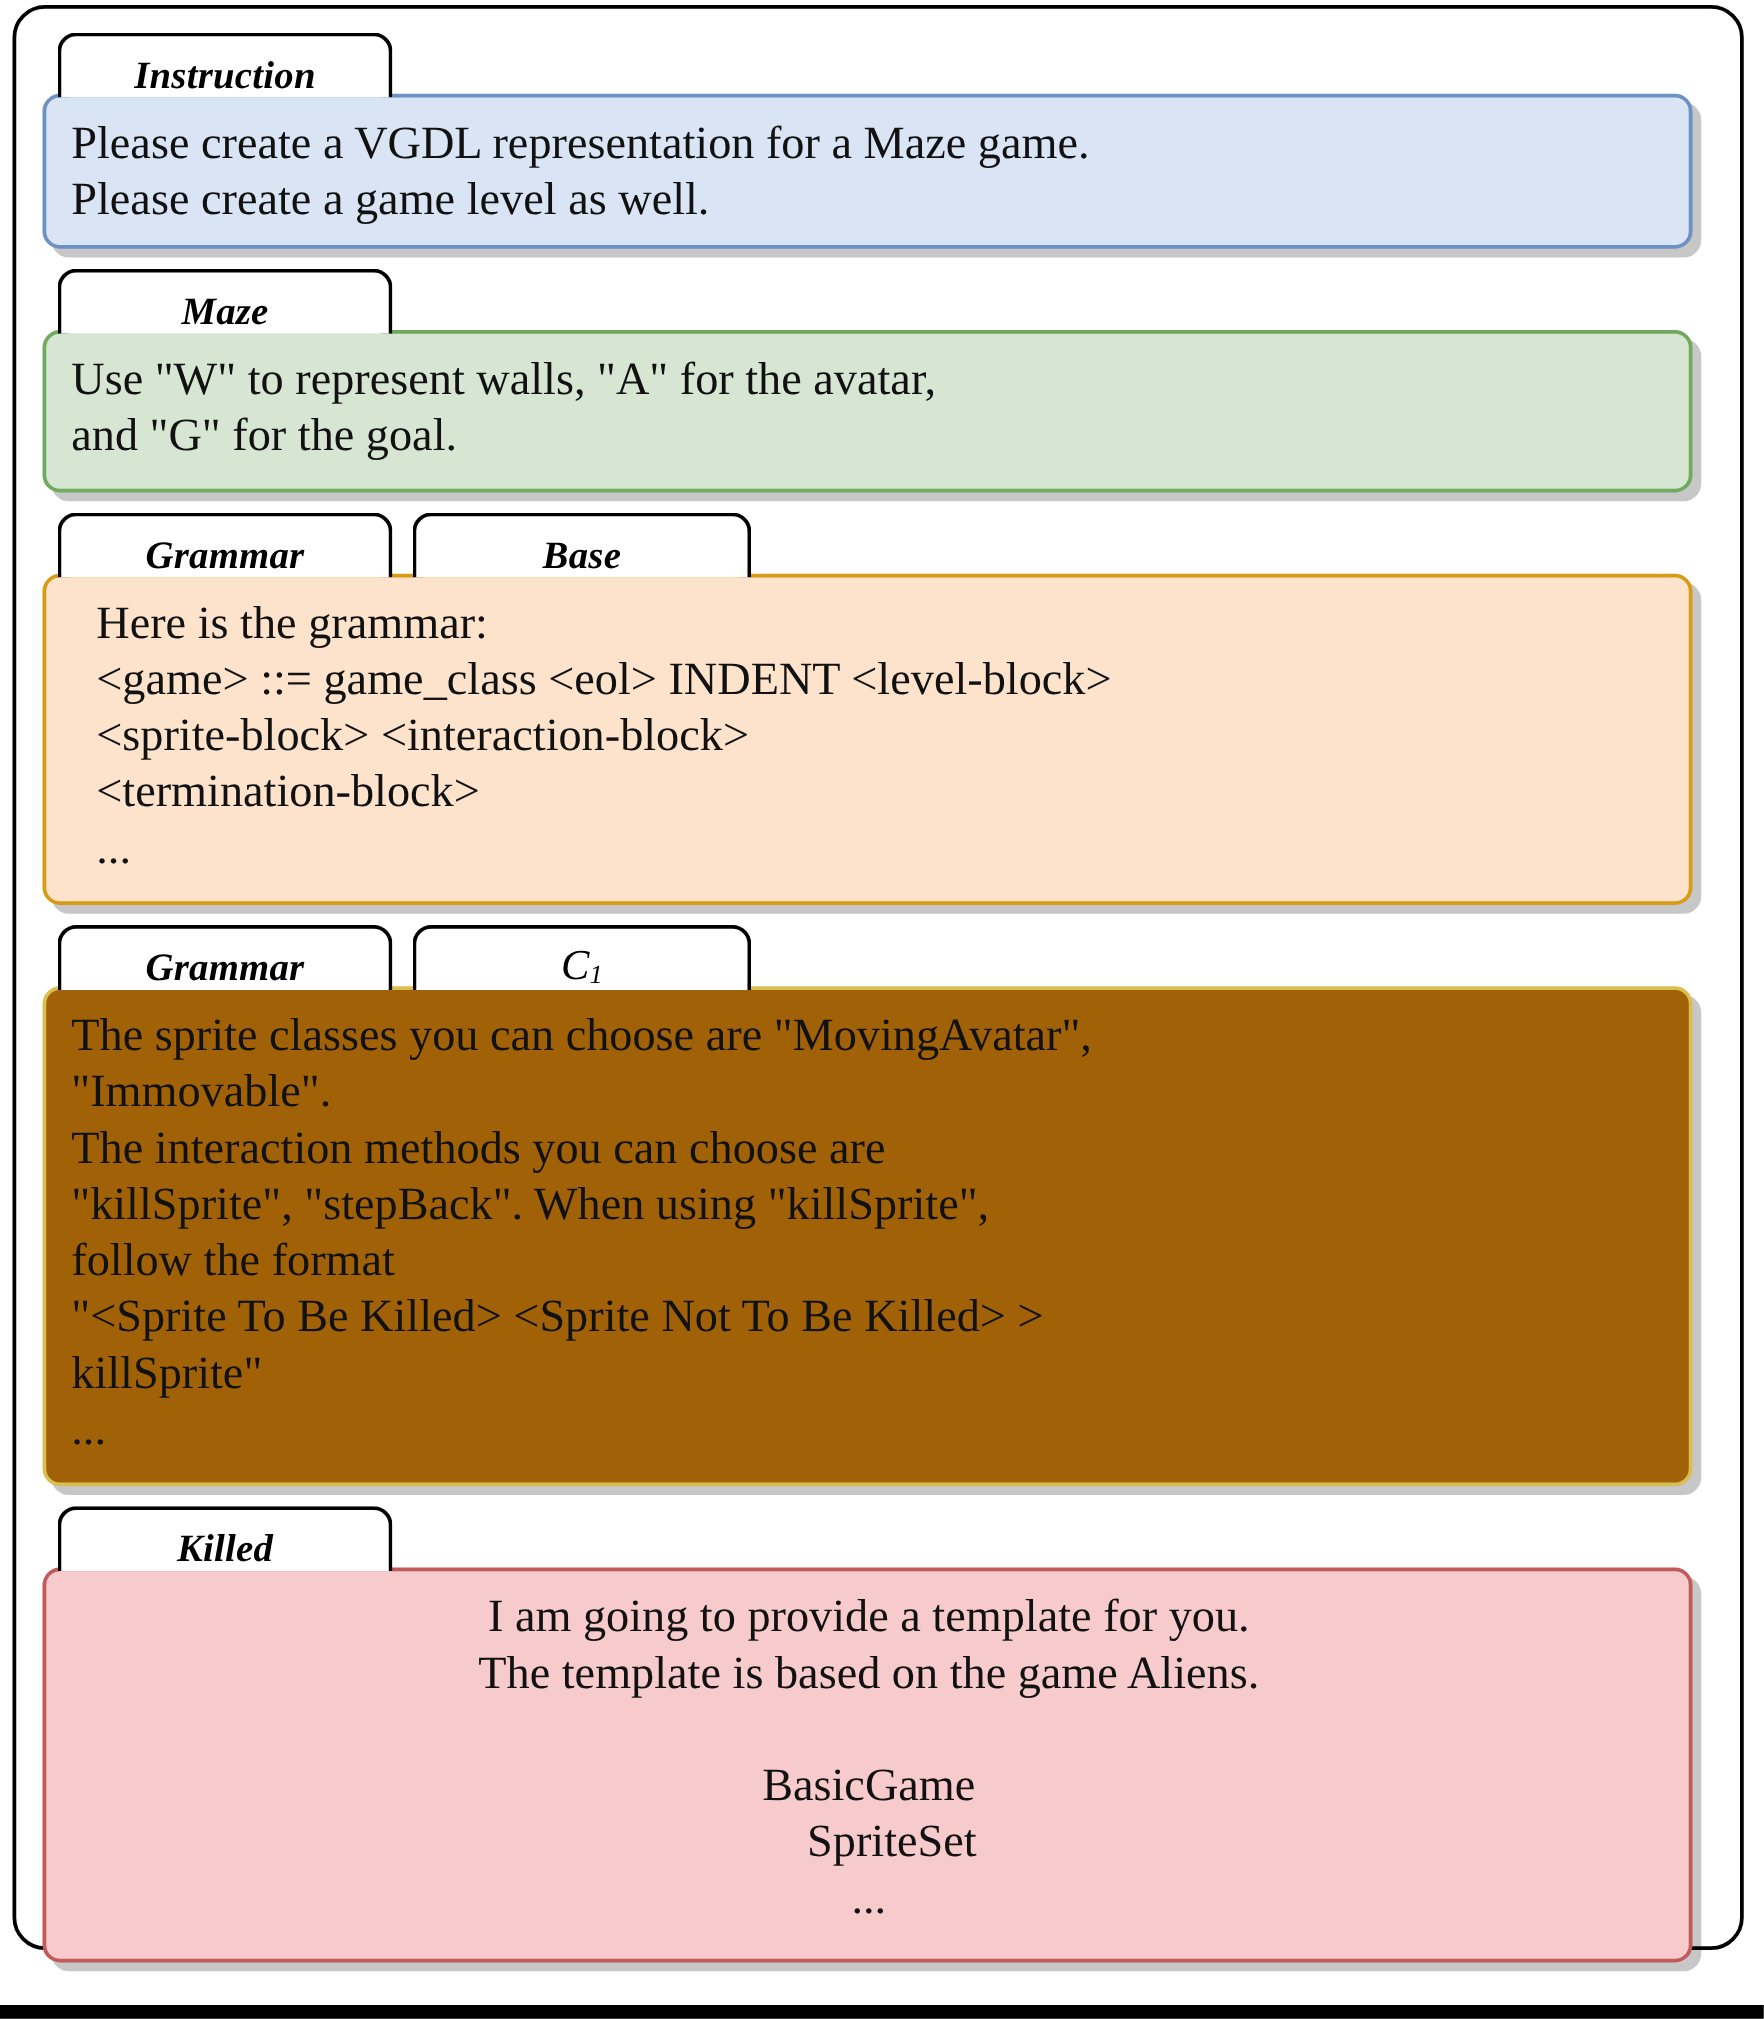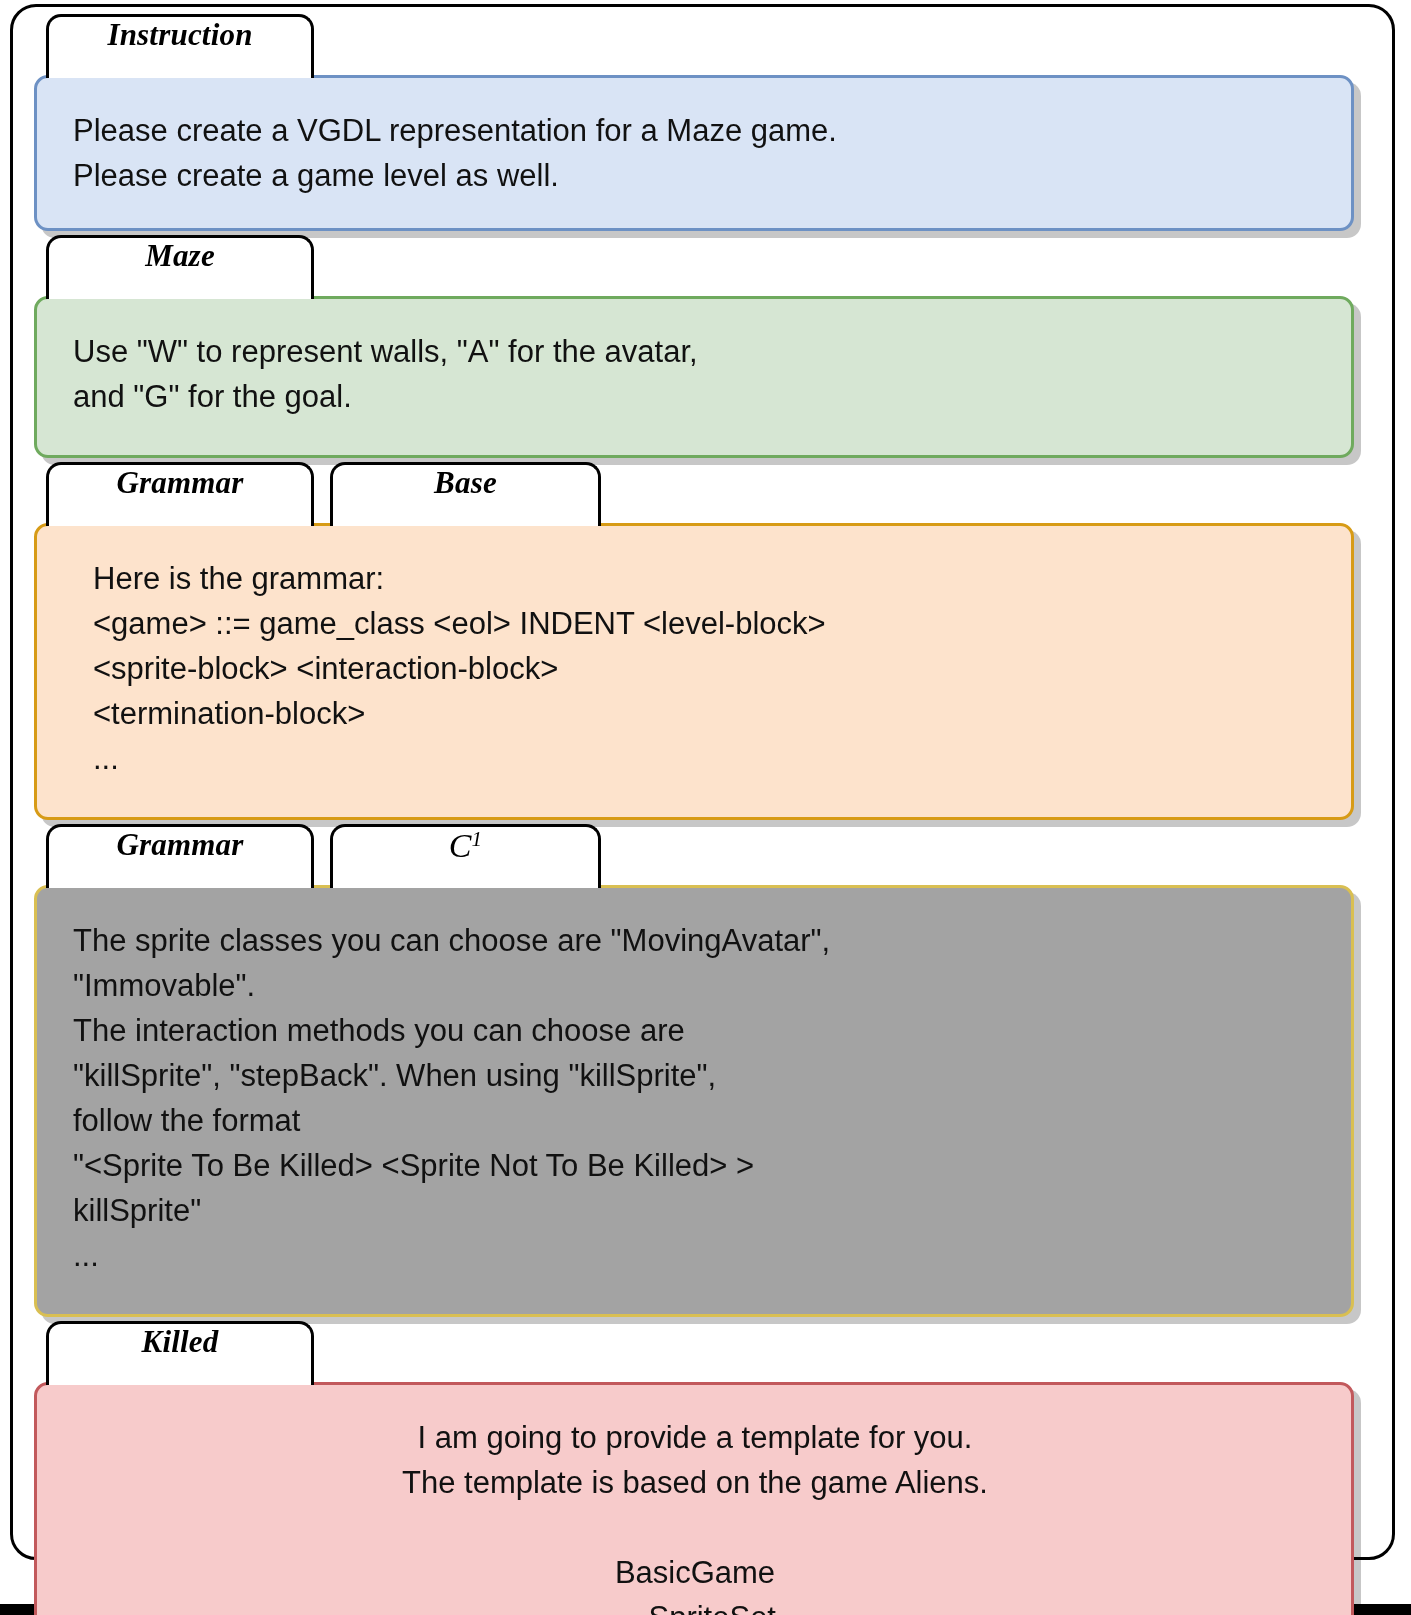--- a/index.html
+++ b/index.html
@@ -48,28 +48,28 @@
   
   .tab-row {
     position: relative;
     height: 53px;
     display: flex;
     align-items: flex-end;
     z-index: 3;
     margin-left: 12px;
   }
   .tab {
-    height: 64px;
+    height: 52px;
     border: 3px solid #000000;
     border-bottom: none;
     border-radius: 15px 15px 0 0;
     background: #ffffff;
     box-sizing: border-box;
     display: flex;
-    align-items: flex-start;
+    align-items: flex-end;
     justify-content: center;
     font-family: "Liberation Serif", serif;
     font-style: italic;
     font-weight: bold;
     font-size: 31px;
     color: #000000;
     letter-spacing: 0.2px;
     padding: 0 4px;
     margin-right: 16px;
     position: relative;
@@ -98,33 +98,33 @@
   .box {
     position: relative;
     border: 3px solid #888;
     border-radius: 14px;
     box-sizing: border-box;
     padding: 14px 18px 14px 20px;
     box-shadow: 7px 7px 0 0 rgba(0,0,0,0.22);
     z-index: 2;
   }
   .box pre {
-    margin: 16px;
-    font-family: Liberation Sans, sans-serif;
-    font-size: 31px;
+    margin: 0;
+    font-family: Liberation Serif, serif;
+    font-size: 37px;
     line-height: 45px;
     color: #111111;
     white-space: pre;
     letter-spacing: 0px;
   }
 
   .box-instruction { background: #d9e4f5; border-color: #6d91c4; }
   .box-level       { background: #d6e6d3; border-color: #6faa5e; }
   .box-base        { background: #fde3cc; border-color: #d79b16; padding-left: 40px; }
-  .box-c1          { background: #a3a3a3; border-color: #d9bf52; }
+  .box-c1          { background: #a16207; border-color: #d9bf52; }
   .box-example     { background: #f7cbcb; border-color: #c2595c; }
 
   .pad-bottom-sm { padding-bottom: 20px; }
   .pad-bottom-md { padding-bottom: 26px; text-align: center; }
 </style>
 </head>
 <body>
 
 <div id="outer-frame"></div>
 

